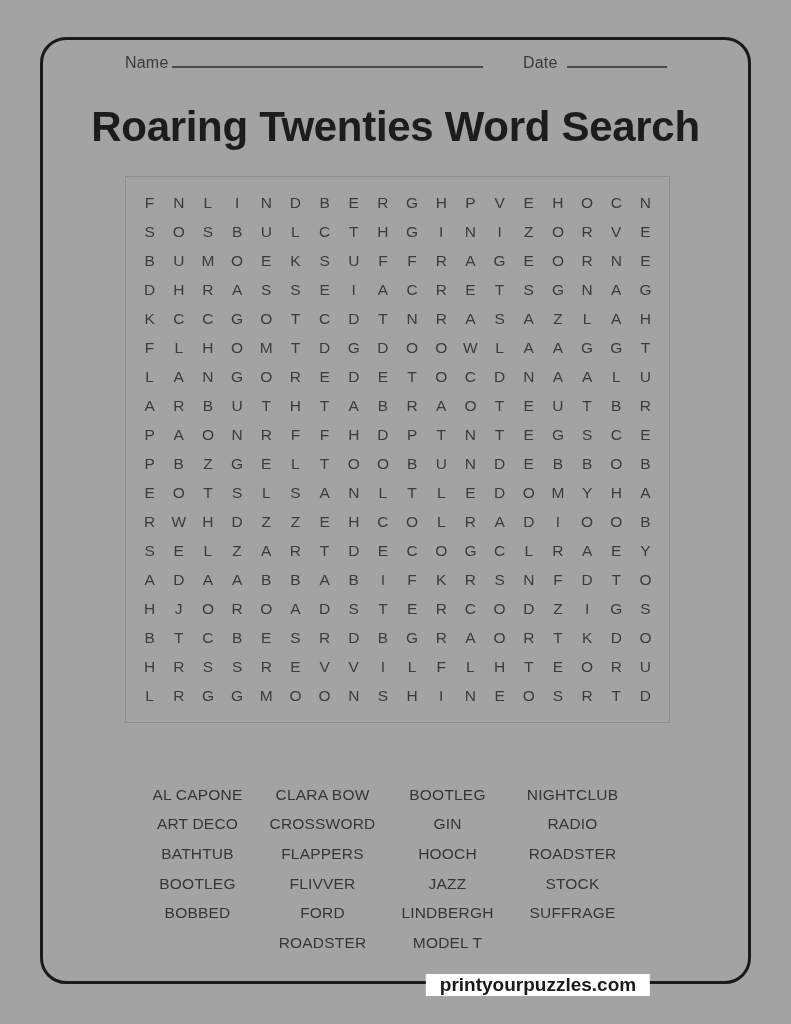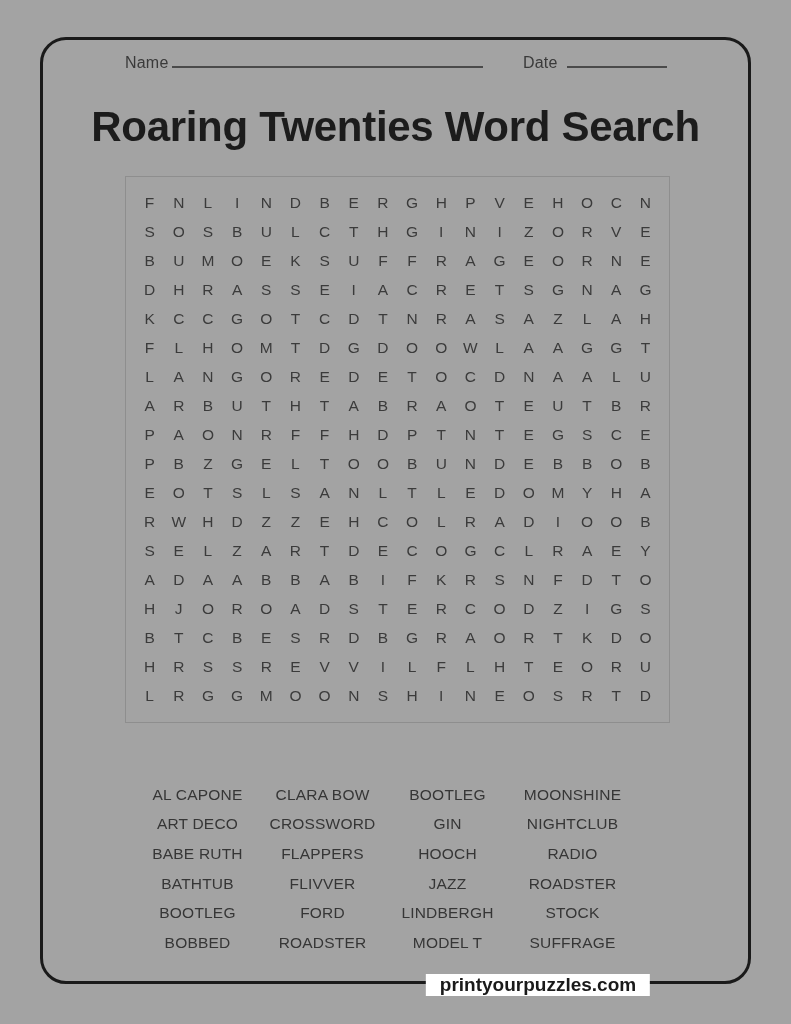--- a/index.html
+++ b/index.html
@@ -444,21 +444,20 @@
       <span class="cell">S</span>
       <span class="cell">R</span>
       <span class="cell">T</span>
       <span class="cell">D</span>
     </div>
 
   <div class="word-list">
       <div class="word-col">
         <div class="word">AL CAPONE</div>
         <div class="word">ART DECO</div>
-        <div class="word">BABE RUTH</div>
         <div class="word">BATHTUB</div>
         <div class="word">BOOTLEG</div>
         <div class="word">BOBBED</div>
       </div>
       <div class="word-col">
         <div class="word">CLARA BOW</div>
         <div class="word">CROSSWORD</div>
         <div class="word">FLAPPERS</div>
         <div class="word">FLIVVER</div>
         <div class="word">FORD</div>
@@ -466,21 +465,20 @@
       </div>
       <div class="word-col">
         <div class="word">BOOTLEG</div>
         <div class="word">GIN</div>
         <div class="word">HOOCH</div>
         <div class="word">JAZZ</div>
         <div class="word">LINDBERGH</div>
         <div class="word">MODEL T</div>
       </div>
       <div class="word-col">
-        <div class="word">MOONSHINE</div>
         <div class="word">NIGHTCLUB</div>
         <div class="word">RADIO</div>
         <div class="word">ROADSTER</div>
         <div class="word">STOCK</div>
         <div class="word">SUFFRAGE</div>
       </div>
     </div>
 
   <div class="footer">printyourpuzzles.com</div>
 

